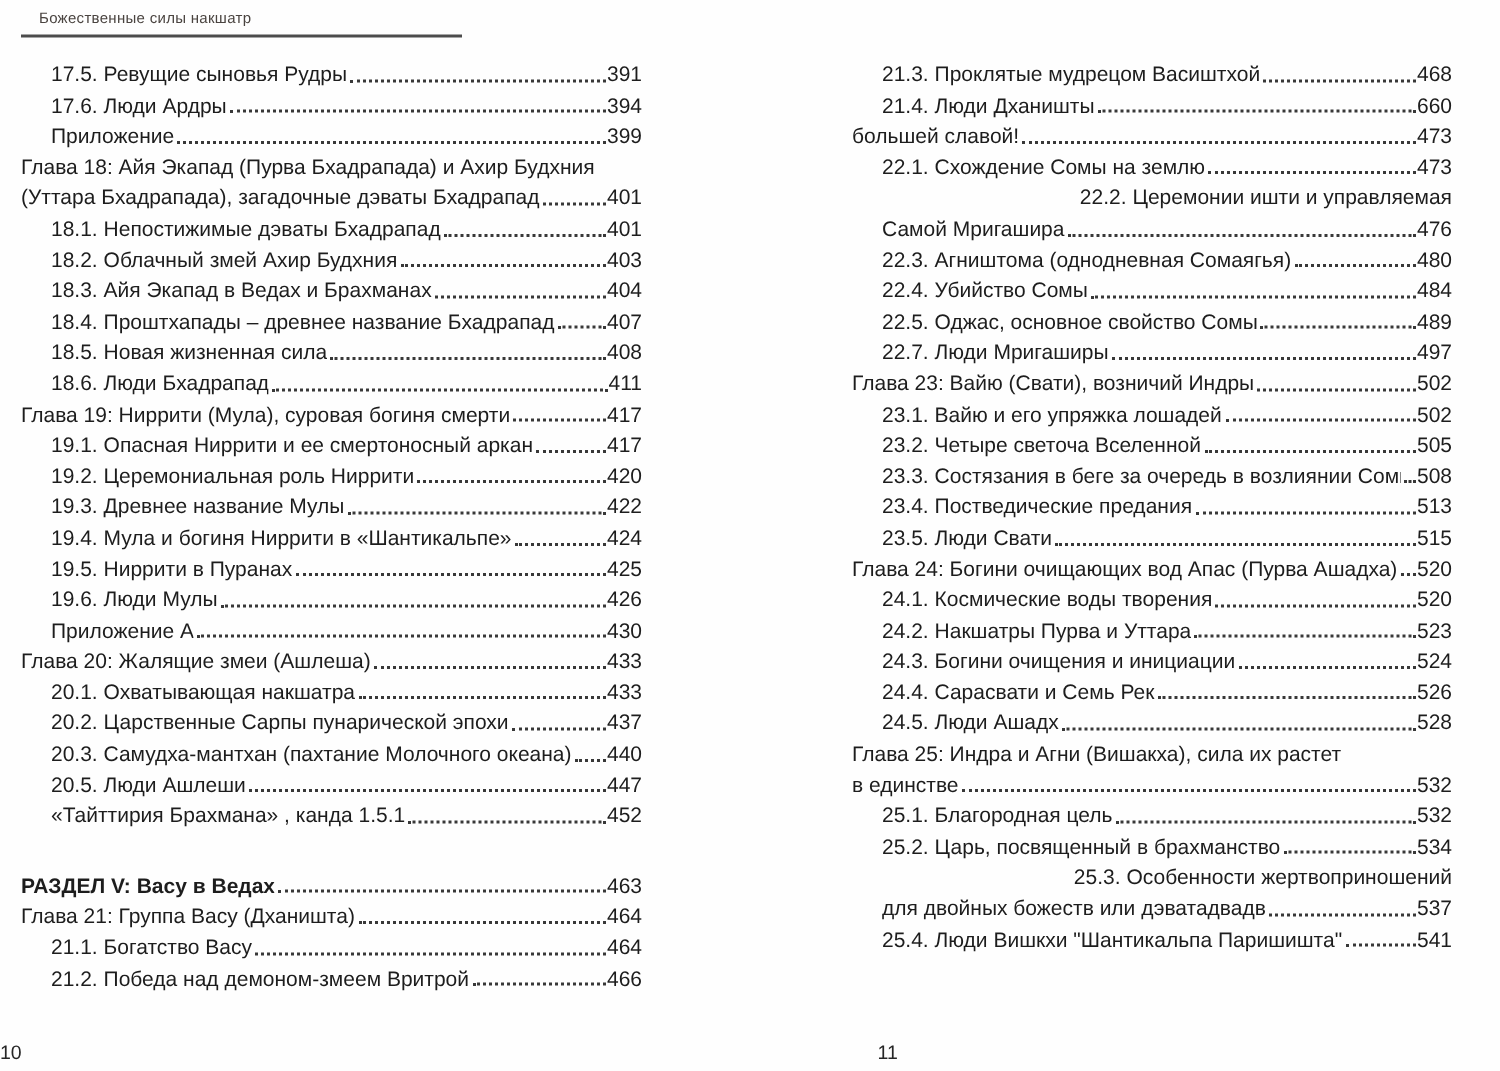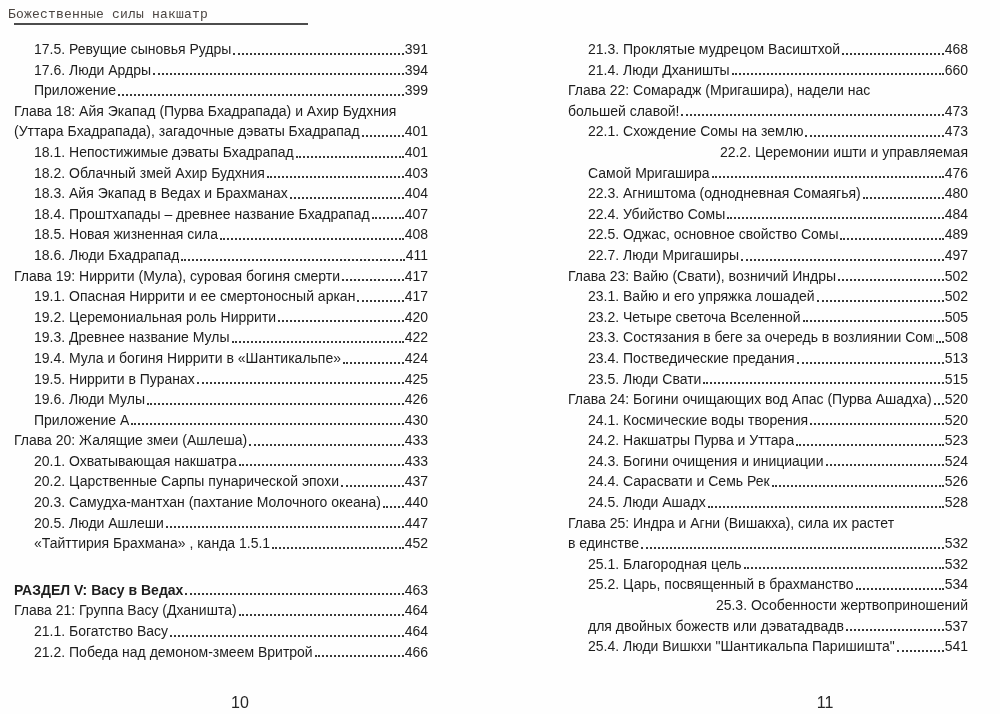--- a/index.html
+++ b/index.html
@@ -11,26 +11,25 @@
     position: relative;
     width: 1000px;
     height: 714px;
     background: #fefefe;
     font-family: "Liberation Sans", sans-serif;
     color: #1e1e1e;
     overflow: hidden;
   }
   .running-title {
     position: absolute;
-    left: 8px;
+    left: 26px;
     top: 7px;
-    font-size: 13px;
+    font-size: 10px;
     letter-spacing: 0.2px;
     color: #4a4440;
-    font-family: Liberation Mono, monospace;
   }
   .header-rule {
     position: absolute;
     left: 14px;
     top: 23px;
     width: 294px;
     height: 2px;
     background: #4c4c4c;
   }
   .toc-column {
@@ -57,24 +56,23 @@
     border-bottom: 2px dotted #383838;
     align-self: flex-end;
     margin: 0 1px 5px 2px;
   }
   .toc-page { flex: 0 0 auto; }
   .toc-spacer { height: 26px; }
   .folio {
     position: absolute;
     top: 694px;
     width: 400px;
-    text-align: center;
-    font-size: 16px;
+    text-align: left;
+    font-size: 13px;
     color: #262626;
-    padding-left: 40px;
   }
   .folio-left  { left: 0px; }
   .folio-right { left: 585px; }
 </style>
 </head>
 <body>
 
 <div class="spread">
   <div class="running-title">Божественные силы накшатр</div>
   <div class="header-rule"></div>
@@ -231,23 +229,20 @@
         <span class="toc-text">21.3. Проклятые мудрецом Васиштхой</span>
         <span class="leader"></span>
         <span class="toc-page">468</span>
       </div>
       <div class="toc-line indent-1">
         <span class="toc-text">21.4.  Люди Дханишты</span>
         <span class="leader"></span>
         <span class="toc-page">660</span>
       </div>
       <div class="toc-line indent-0">
-        <span class="toc-text">Глава 22: Сомарадж (Мригашира), надели нас</span>
-      </div>
-      <div class="toc-line indent-0">
         <span class="toc-text">большей славой!</span>
         <span class="leader"></span>
         <span class="toc-page">473</span>
       </div>
       <div class="toc-line indent-1">
         <span class="toc-text">22.1. Схождение Сомы на землю</span>
         <span class="leader"></span>
         <span class="toc-page">473</span>
       </div>
       <div class="toc-line indent-1">

